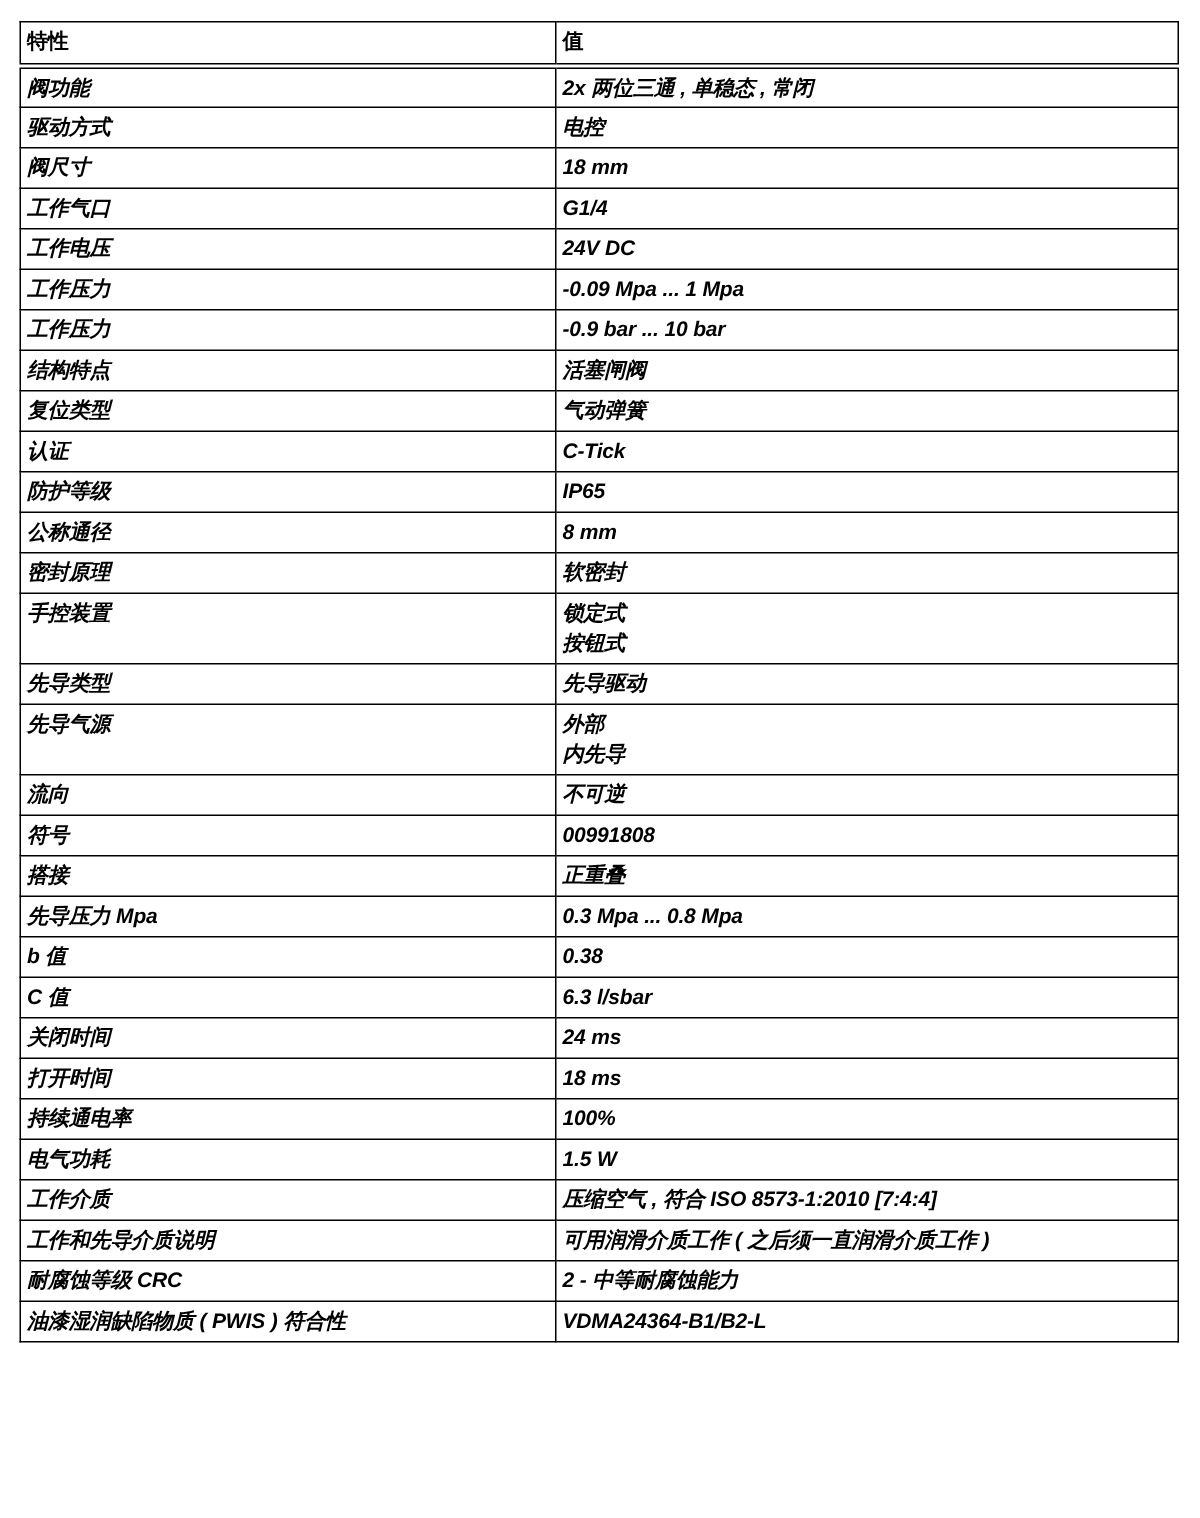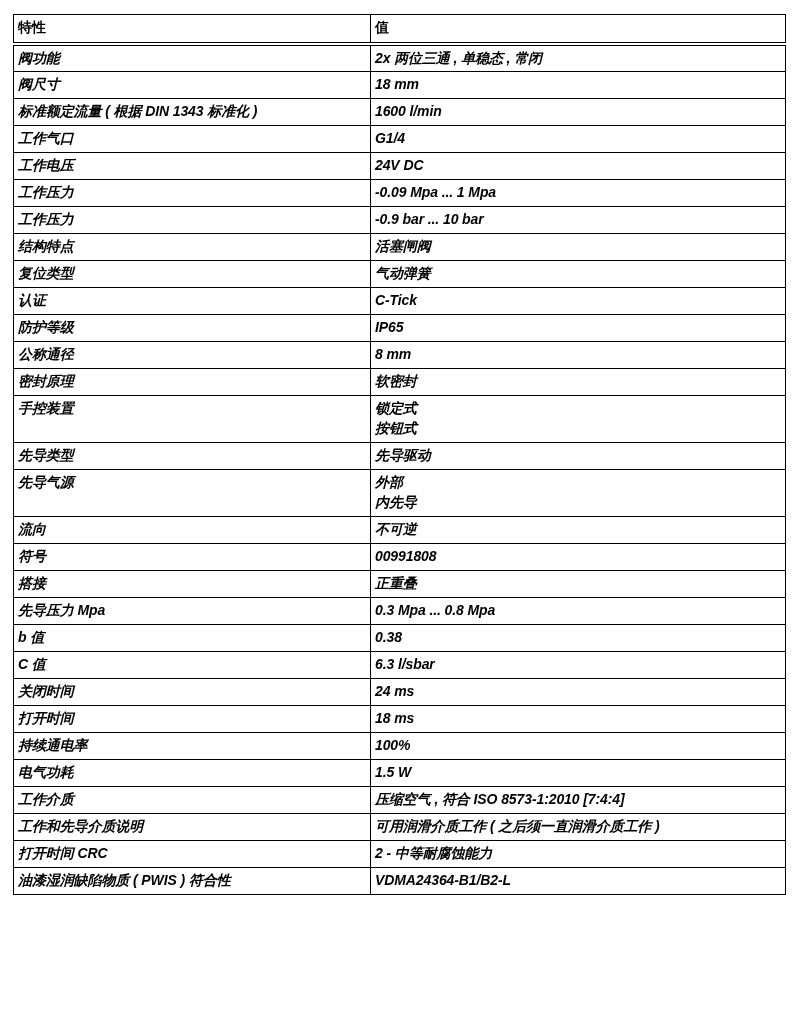--- a/index.html
+++ b/index.html
@@ -60,26 +60,26 @@
         <th>特性</th>
         <th>值</th>
       </tr>
     </thead>
     <tbody>
       <tr>
         <td>阀功能</td>
         <td>2x 两位三通 , 单稳态 , 常闭</td>
       </tr>
       <tr>
+        <td>驱动方式</td>
+        <td>电控</td>
+      </tr>
+      <tr>
         <td>阀尺寸</td>
         <td>18 mm</td>
-      </tr>
-      <tr>
-        <td>标准额定流量 ( 根据 DIN 1343 标准化 )</td>
-        <td>1600 l/min</td>
       </tr>
       <tr>
         <td>工作气口</td>
         <td>G1/4</td>
       </tr>
       <tr>
         <td>工作电压</td>
         <td>24V DC</td>
       </tr>
       <tr>
@@ -174,21 +174,21 @@
       </tr>
       <tr>
         <td>工作介质</td>
         <td>压缩空气 , 符合 ISO 8573-1:2010 [7:4:4]</td>
       </tr>
       <tr>
         <td>工作和先导介质说明</td>
         <td>可用润滑介质工作 ( 之后须一直润滑介质工作 )</td>
       </tr>
       <tr>
-        <td>打开时间 CRC</td>
+        <td>耐腐蚀等级 CRC</td>
         <td>2 - 中等耐腐蚀能力</td>
       </tr>
       <tr>
         <td>油漆湿润缺陷物质 ( PWIS ) 符合性</td>
         <td>VDMA24364-B1/B2-L</td>
       </tr>
     </tbody>
   </table>
 </div>
 

